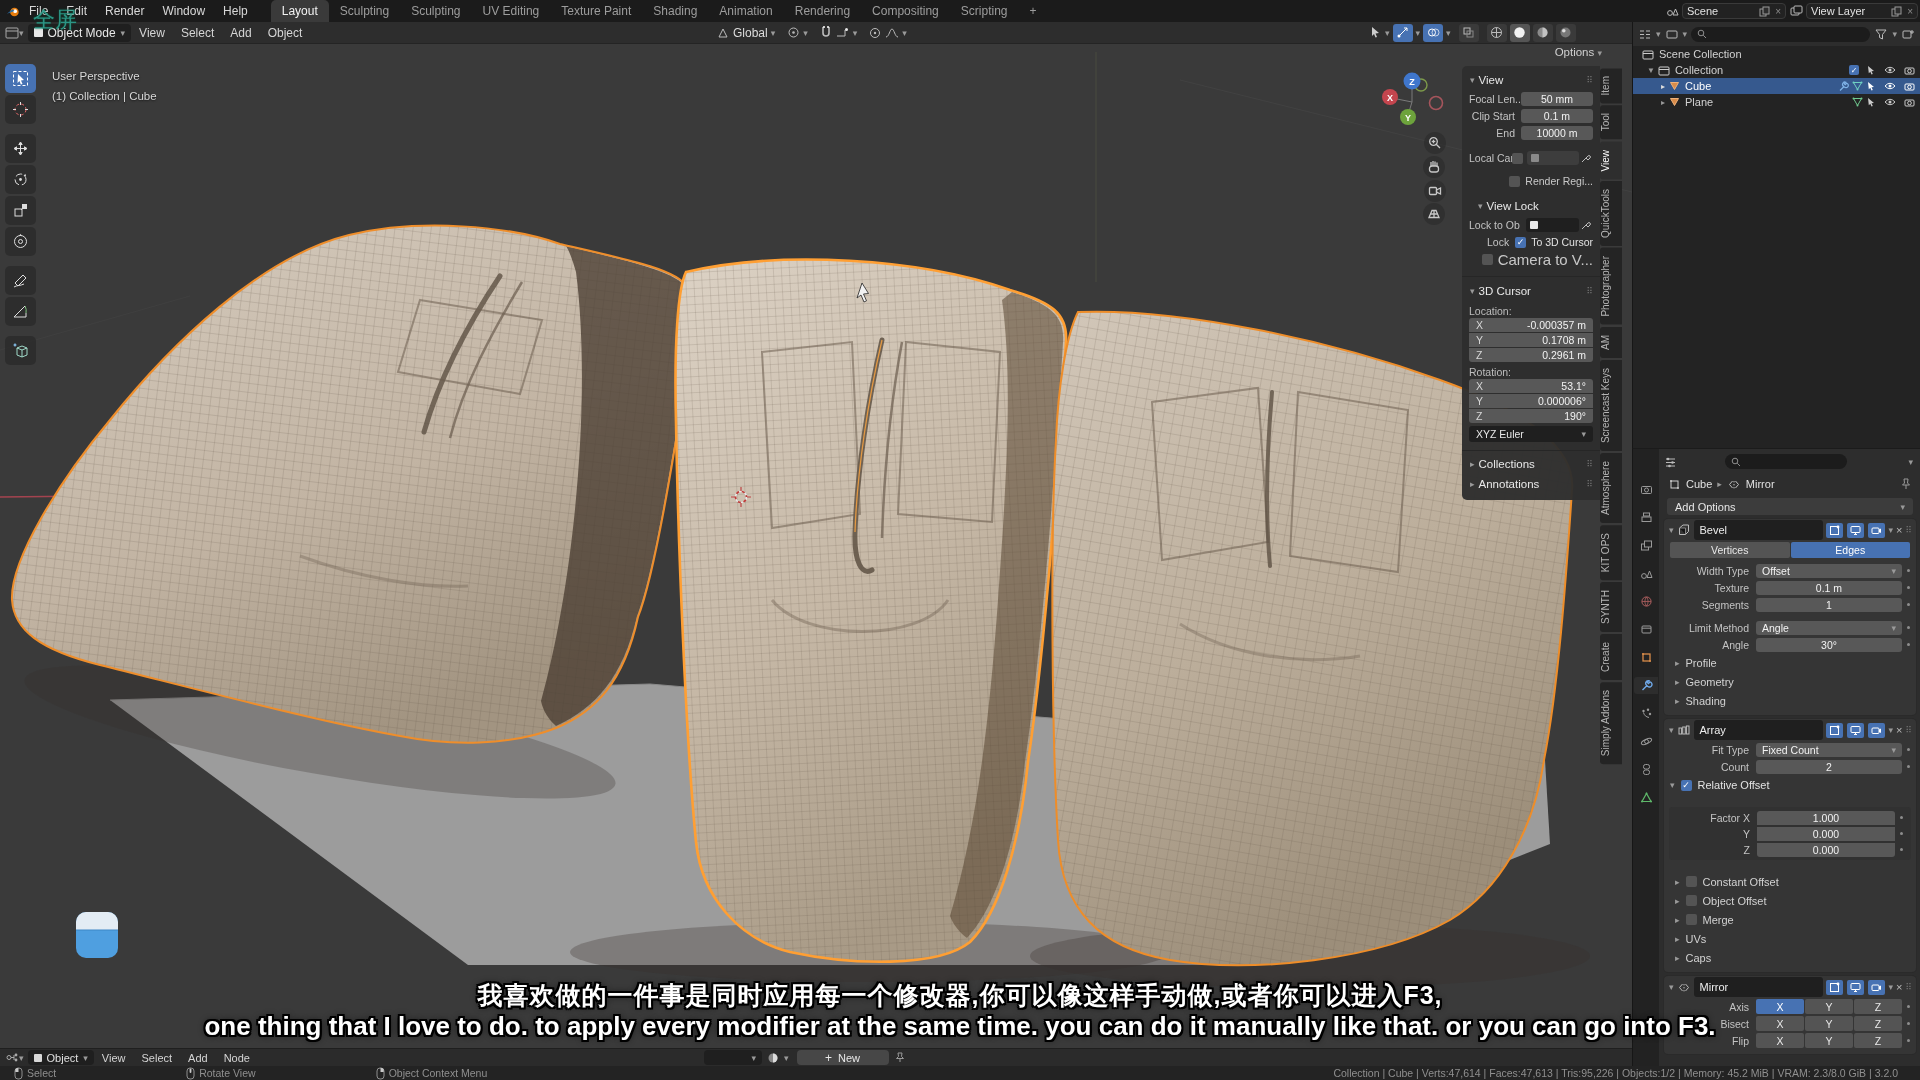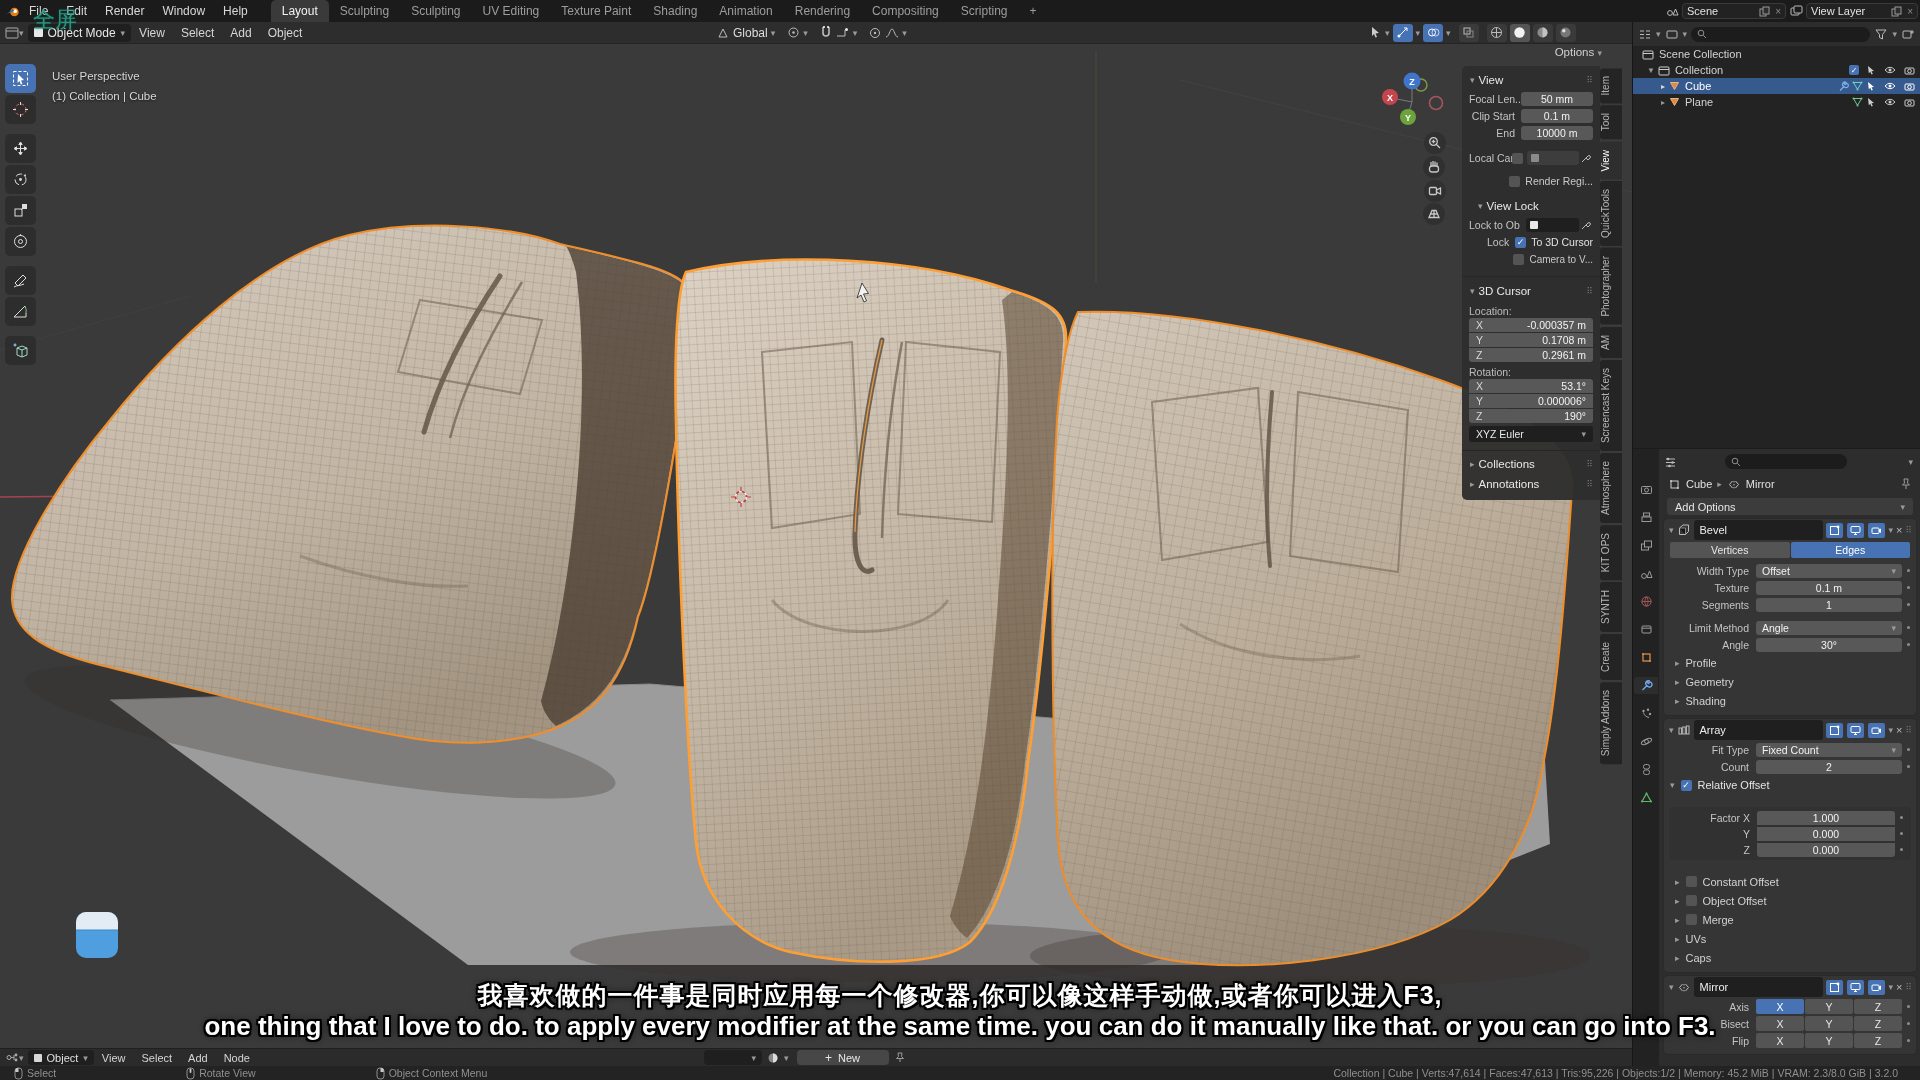--- a/index.html
+++ b/index.html
@@ -551,21 +551,21 @@
           </svg>
         </span>
       </div>
     <div class="nrow">
         <div class="nlbl">Lock</div>
         <span class="cb on">✓</span>
         <span style="margin-left:5px;font-size:10.5px;color:#e2e2e2;white-space:nowrap">To 3D Cursor</span>
       </div>
     <div class="nrow" style="justify-content:flex-end">
         <span class="cb"></span>
-        <span style="margin-left:5px;font-size:10px;color:#c8c8c8">Camera to V...</span>
+        <span style="margin-left:5px;font-size:15px;color:#c8c8c8">Camera to V...</span>
       </div>
     <div style="height:9px;border-bottom:1px solid #262626;margin-bottom:4px"></div>
     <div class="nhead">
         <span class="chev">▾</span>
         <span>3D Cursor</span>
         <span style="margin-left:auto" class="grip">⠿</span>
       </div>
     <div class="seclbl">Location:</div>
     <div class="xgrp">
       <div class="xf">

